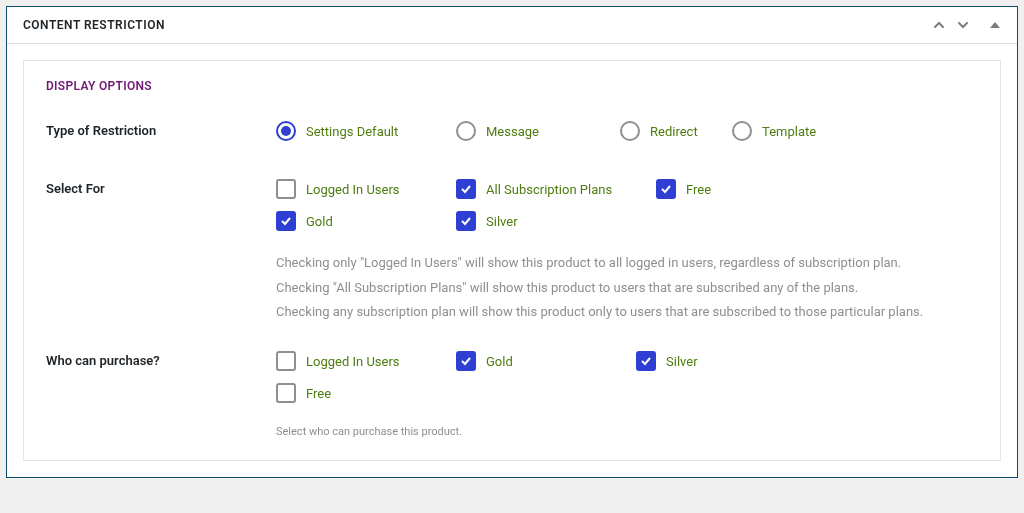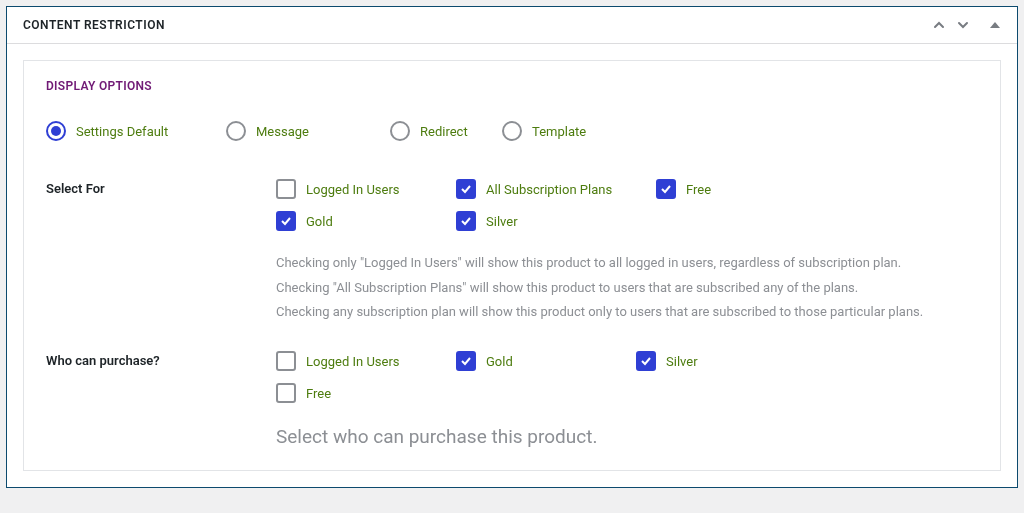--- a/index.html
+++ b/index.html
@@ -117,21 +117,21 @@
       color: #4d7c0f;
     }
     .help-text {
       font-size: 13px;
       color: #8c8f94;
       line-height: 1.9;
       margin-top: 8px;
     }
     .help-line { display: block; }
     .help-single {
-      font-size: 19px;
+      font-size: 11px;
       color: #8c8f94;
       margin-top: 10px;
     }
   </style>
 </head>
 <body>
 
 <div class="panel">
   <div class="panel-header">
     <div class="panel-title">CONTENT RESTRICTION</div>
@@ -152,20 +152,21 @@
           </svg>
       </span>
     </div>
   </div>
 
   <div class="inner">
     <div class="box">
       <div class="section-heading">DISPLAY OPTIONS</div>
 
       <div class="field-row">
+        <div class="field-label">Type of Restriction</div>
         <div class="field-body">
           <div class="option-grid">
             <label class="option-item">
               <span class="radio checked"></span>
               <span class="opt-label">Settings Default</span>
             </label>
             <label class="option-item" style="width:164px">
               <span class="radio"></span>
               <span class="opt-label">Message</span>
             </label>

